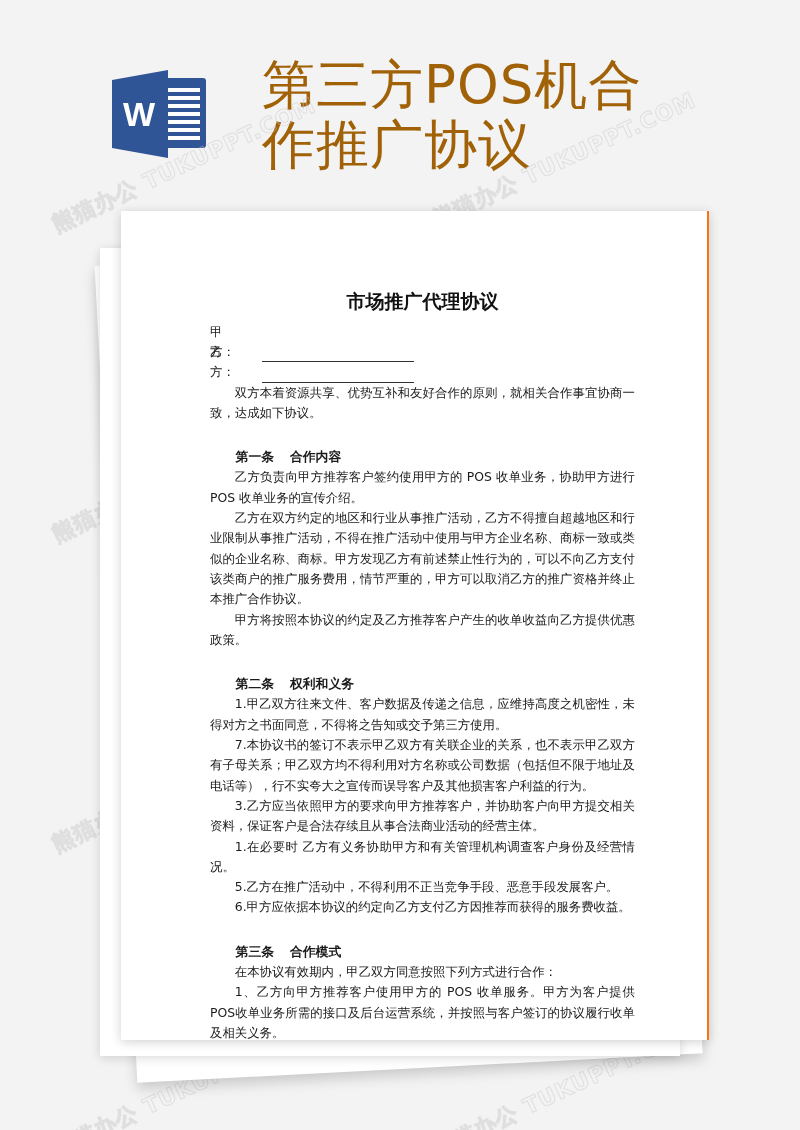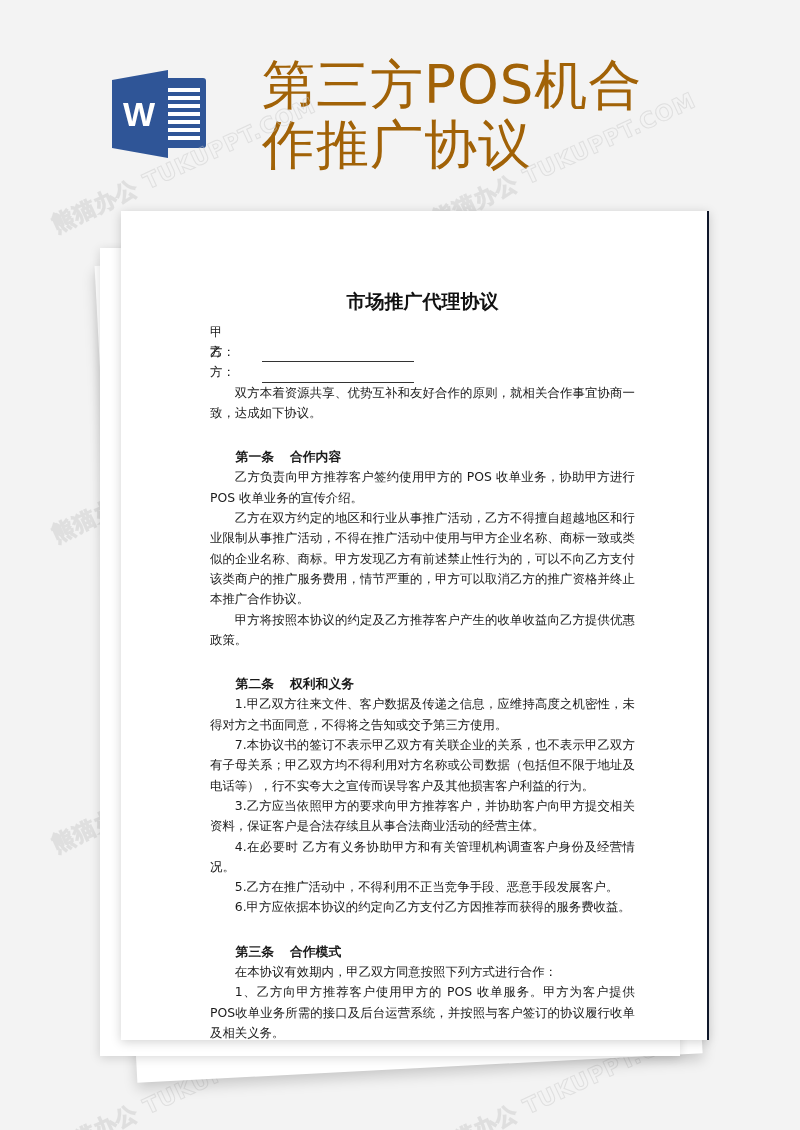--- a/index.html
+++ b/index.html
@@ -24,21 +24,21 @@
       background: #fff; transform: rotate(-3deg); transform-origin: 50% 100%;
       box-shadow: 0 6px 14px rgba(0,0,0,0.18);
     }
     .sheet-mid {
       position: absolute; left: 100px; top: 248px; width: 580px; height: 808px;
       background: #fff; box-shadow: 0 2px 10px rgba(0,0,0,0.15);
     }
     .page {
       position: absolute; left: 121px; top: 211px; width: 586px; height: 829px;
       background: #fff; box-shadow: 0 2px 10px rgba(0,0,0,0.18);
-      border-right: 2px solid #0f172a;
+      border-right: 2px solid #f97316;
     }
     .doc {
       position: absolute; left: 89px; top: 78px; width: 425px;
       color: #1a1a1a; font-size: 12.4px; line-height: 20.3px;
     }
     .doc-title {
       text-align: center; font-weight: bold; font-size: 19px; line-height: 24px;
       margin: 0 0 29px 0; color: #111;
     }
     .party { display: flex; align-items: flex-end; height: 20.3px; }
@@ -115,21 +115,21 @@
     <p>乙方负责向甲方推荐客户签约使用甲方的 POS 收单业务，协助甲方进行POS 收单业务的宣传介绍。</p>
     <p>乙方在双方约定的地区和行业从事推广活动，乙方不得擅自超越地区和行业限制从事推广活动，不得在推广活动中使用与甲方企业名称、商标一致或类似的企业名称、商标。甲方发现乙方有前述禁止性行为的，可以不向乙方支付该类商户的推广服务费用，情节严重的，甲方可以取消乙方的推广资格并终止本推广合作协议。</p>
     <p>甲方将按照本协议的约定及乙方推荐客户产生的收单收益向乙方提供优惠政策。</p>
 
     <div class="sec">
       <span>第二条</span><span class="gap"></span><span>权利和义务</span>
     </div>
     <p>1.甲乙双方往来文件、客户数据及传递之信息，应维持高度之机密性，未得对方之书面同意，不得将之告知或交予第三方使用。</p>
     <p>7.本协议书的签订不表示甲乙双方有关联企业的关系，也不表示甲乙双方有子母关系；甲乙双方均不得利用对方名称或公司数据（包括但不限于地址及电话等），行不实夸大之宣传而误导客户及其他损害客户利益的行为。</p>
     <p>3.乙方应当依照甲方的要求向甲方推荐客户，并协助客户向甲方提交相关资料，保证客户是合法存续且从事合法商业活动的经营主体。</p>
-    <p>4.在必要时 乙方有义务协助甲方和有关管理机构调查客户身份及经营情况。</p>
+    <p>1.在必要时 乙方有义务协助甲方和有关管理机构调查客户身份及经营情况。</p>
     <p>5.乙方在推广活动中，不得利用不正当竞争手段、恶意手段发展客户。</p>
     <p>6.甲方应依据本协议的约定向乙方支付乙方因推荐而获得的服务费收益。</p>
 
     <div class="sec">
       <span>第三条</span><span class="gap"></span><span>合作模式</span>
     </div>
     <p>在本协议有效期内，甲乙双方同意按照下列方式进行合作：</p>
     <p>1、乙方向甲方推荐客户使用甲方的 POS 收单服务。甲方为客户提供 POS收单业务所需的接口及后台运营系统，并按照与客户签订的协议履行收单及相关义务。</p>
   </div>
 </div>

